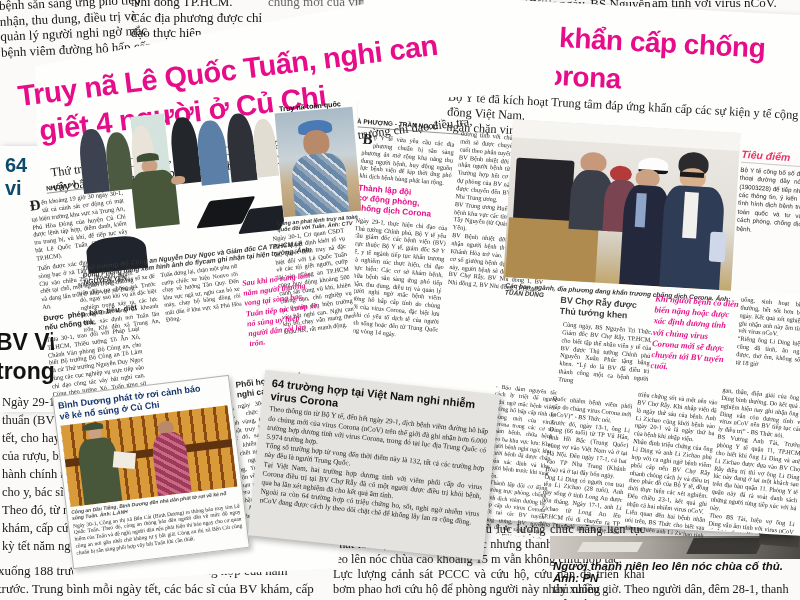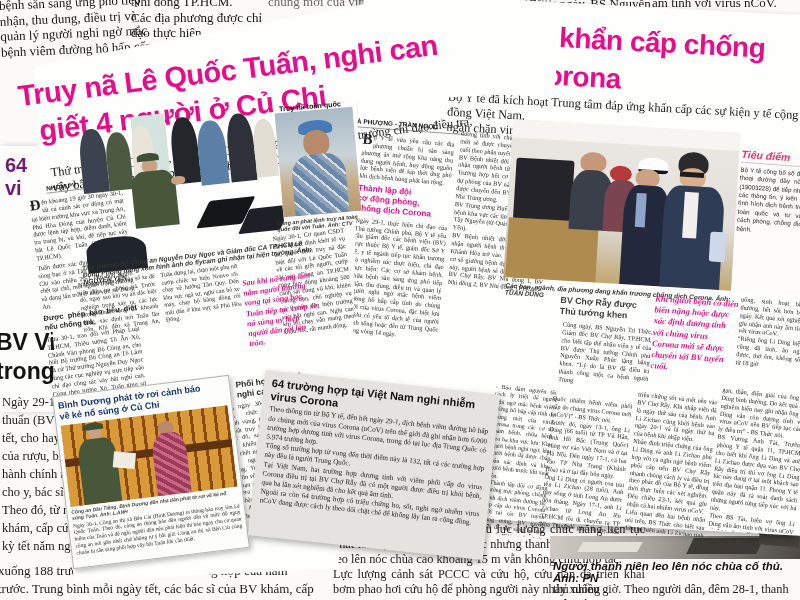--- a/index.html
+++ b/index.html
@@ -38,21 +38,21 @@
 dương tính với
 chủng virus Corona</div>
   <div class="abs frag pre" style="left:528px;top:-4px;width:155px;">Cùng ngày, BS Nguyễn
 Tri Thức, Giám đốc BV Chợ</div>
   <div class="abs frag pre" style="left:652px;top:-5px;width:152px;">âm tính với virus nCoV.
 “Riêng ông Li Ding hiện
 cũng đã tỉnh, ăn ngủ được,
 thở êm, không sốt từ 18 g</div>
 
   <div class="abs" style="left:0;top:146px;width:66px;height:266px;background:#fdfdfb;box-shadow:3px 0 6px rgba(0,0,0,0.18);">
-    <div class="sans pre" style="font-size:20px;font-weight:bold;line-height:1.15;padding:8px 0 0 5px;color:#701a75;">64
+    <div class="sans pre" style="font-size:20px;font-weight:bold;line-height:1.15;padding:8px 0 0 5px;color:#0c4a6e;">64
 vi</div>
   </div>
 
   <div class="abs sans pre" style="left:-4px;top:328px;width:180px;font-size:23px;font-weight:bold;line-height:1.28;color:#131313;">BV Việt Đ
 trong tết</div>
   <div class="abs serif pre" style="left:2px;top:393px;width:112px;font-size:12.5px;line-height:1.44;">Ngày 29-1, 1
 thuẩn (BV Hữu
 tết, cho hay v
 của rượu, bia và
 hành chính trong

